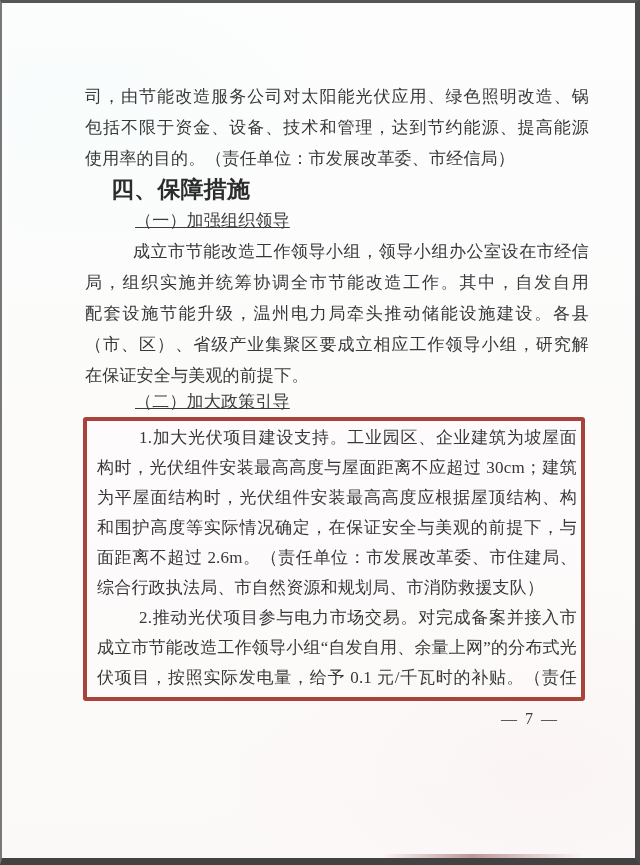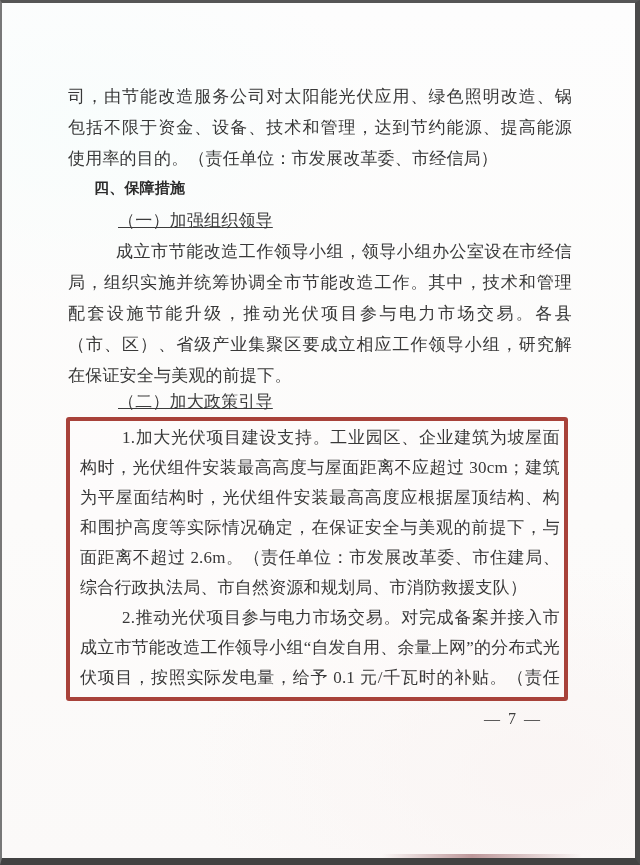--- a/index.html
+++ b/index.html
@@ -25,40 +25,40 @@
       linear-gradient(180deg, #fdfdfd 0%, #fcfbfa 60%, #fbf9f8 100%);
     overflow: hidden;
   }
   
   .bottom-accent {
     position: absolute; left: 380px; bottom: 0; width: 200px; height: 4px;
     background: linear-gradient(90deg, rgba(128,60,64,0) 0%, rgba(139,73,78,0.55) 45%, rgba(128,60,64,0) 100%);
   }
   .textcol {
     position: absolute;
-    left: 66px; top: 78px; width: 504px;
+    left: 83px; top: 78px; width: 504px;
     color: var(--text, #383838);
     font-size: 17px;
     line-height: 31px;
     letter-spacing: 0.2px;
   }
   .line {
     height: 31px;
     overflow: hidden;
     text-align: justify;
     text-align-last: justify;
     white-space: normal;
   }
   .line.last { text-align-last: left; }
   .line.indent { text-indent: 48px; }
   .heading {
     height: 31px;
-    font-family: Liberation Mono, monospace;
+    font-family: Liberation Serif, serif;
     font-weight: bold;
-    font-size: 15px;
+    font-size: 23px;
     color: var(--heading, #2c2c2c);
     text-indent: 26px;
   }
   .subheading {
     height: 31px;
     text-indent: 50px;
     color: #3c3c3c;
     text-decoration: underline;
   }
   .subheading.s2 { margin-top: -5px; }
@@ -95,22 +95,22 @@
       <div class="line">包括不限于资金、设备、技术和管理，达到节约能源、提高能源</div>
       <div class="line last">使用率的目的。（责任单位：市发展改革委、市经信局）</div>
     </div>
 
     <div class="heading">四、保障措施</div>
 
     <div class="subheading">（一）加强组织领导</div>
 
     <div>
       <div class="line indent">成立市节能改造工作领导小组，领导小组办公室设在市经信</div>
-      <div class="line">局，组织实施并统筹协调全市节能改造工作。其中，技术和管理</div>
-      <div class="line">配套设施节能升级，推动光伏项目参与电力市场交易。各县</div>
+      <div class="line">局，组织实施并统筹协调全市节能改造工作。其中，自发自用</div>
+      <div class="line">配套设施节能升级，温州电力局牵头推动储能设施建设。各县</div>
       <div class="line">（市、区）、省级产业集聚区要成立相应工作领导小组，研究解</div>
       <div class="line last">在保证安全与美观的前提下。</div>
     </div>
 
     <div class="subheading s2">（二）加大政策引导</div>
 
     <div class="highlight-box">
       <div>
         <div class="line indent">1.加大光伏项目建设支持。工业园区、企业建筑为坡屋面结</div>
         <div class="line">构时，光伏组件安装最高高度与屋面距离不应超过 30cm；建筑</div>

